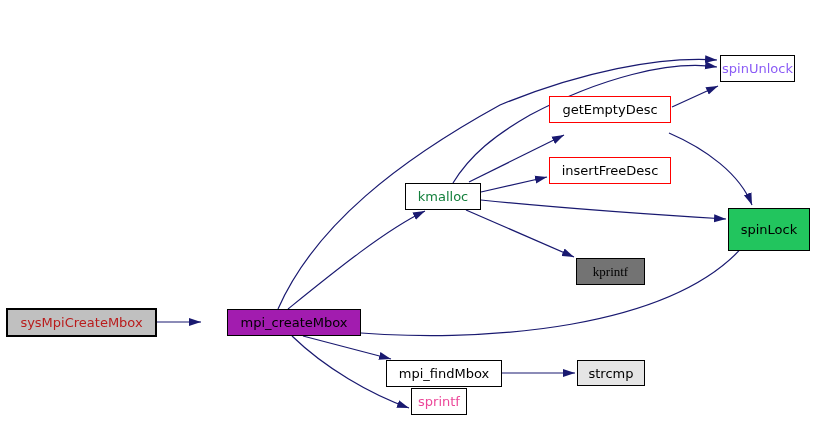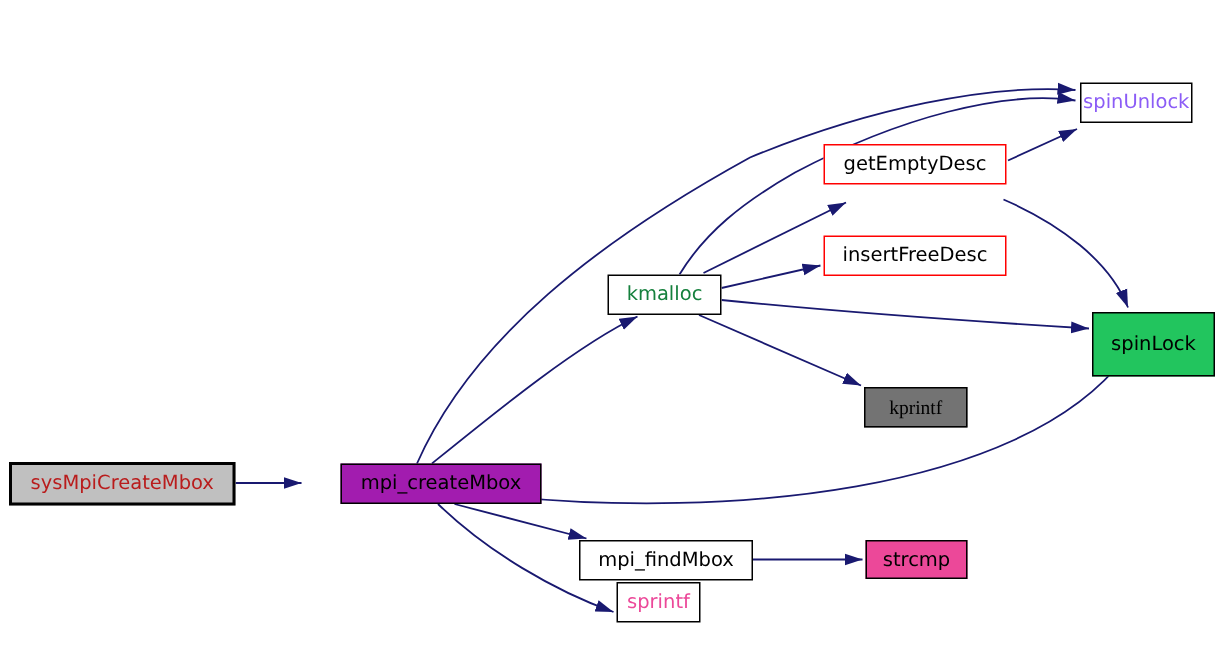--- a/index.html
+++ b/index.html
@@ -68,16 +68,16 @@
   <div id="nodes">
       <div class="node" style="left: 6px; top: 308px; width: 151px; height: 29px; background: rgb(192, 192, 192); border: 2px solid rgb(0, 0, 0); color: #b91c1c;">sysMpiCreateMbox</div>
       <div class="node" style="left: 203px; top: 309px; width: 134px; height: 27px; background: #a21caf; border: 1px solid rgb(0, 0, 0); color: rgb(0, 0, 0); margin-left: 24px;">mpi_createMbox</div>
       <div class="node" style="left: 405px; top: 183px; width: 76px; height: 27px; background: rgb(255, 255, 255); border: 1px solid rgb(0, 0, 0); color: #15803d;">kmalloc</div>
       <div class="node" style="left: 549px; top: 96px; width: 122px; height: 27px; background: rgb(255, 255, 255); border: 1px solid rgb(255, 0, 0); color: rgb(0, 0, 0);">getEmptyDesc</div>
       <div class="node" style="left: 549px; top: 157px; width: 122px; height: 27px; background: rgb(255, 255, 255); border: 1px solid rgb(255, 0, 0); color: rgb(0, 0, 0);">insertFreeDesc</div>
       <div class="node" style="left: 576px; top: 258px; width: 69px; height: 27px; background: #737373; border: 1px solid rgb(0, 0, 0); color: rgb(0, 0, 0); font-family: Liberation Serif, serif;">kprintf</div>
       <div class="node" style="left: 720px; top: 55px; width: 75px; height: 27px; background: rgb(255, 255, 255); border: 1px solid rgb(0, 0, 0); color: #8b5cf6;">spinUnlock</div>
       <div class="node" style="left: 728px; top: 208px; width: 82px; height: 43px; background: #22c55e; border: 1px solid rgb(0, 0, 0); color: rgb(0, 0, 0);">spinLock</div>
       <div class="node" style="left: 386px; top: 360px; width: 116px; height: 27px; background: rgb(255, 255, 255); border: 1px solid rgb(0, 0, 0); color: rgb(0, 0, 0); text-align: center;">mpi_findMbox</div>
-      <div class="node" style="left: 577px; top: 360px; width: 68px; height: 26px; background: #ec4899; border: 1px solid rgb(0, 0, 0); color: rgb(0, 0, 0);">strcmp</div>
+      <div class="node" style="left: 577px; top: 360px; width: 68px; height: 26px; background: #e5e5e5; border: 1px solid rgb(0, 0, 0); color: rgb(0, 0, 0);">strcmp</div>
       <div class="node" style="left: 411px; top: 388px; width: 56px; height: 27px; background: rgb(255, 255, 255); border: 1px solid rgb(0, 0, 0); color: #ec4899;">sprintf</div>
     </div>
 </div>
 
 </body></html>

